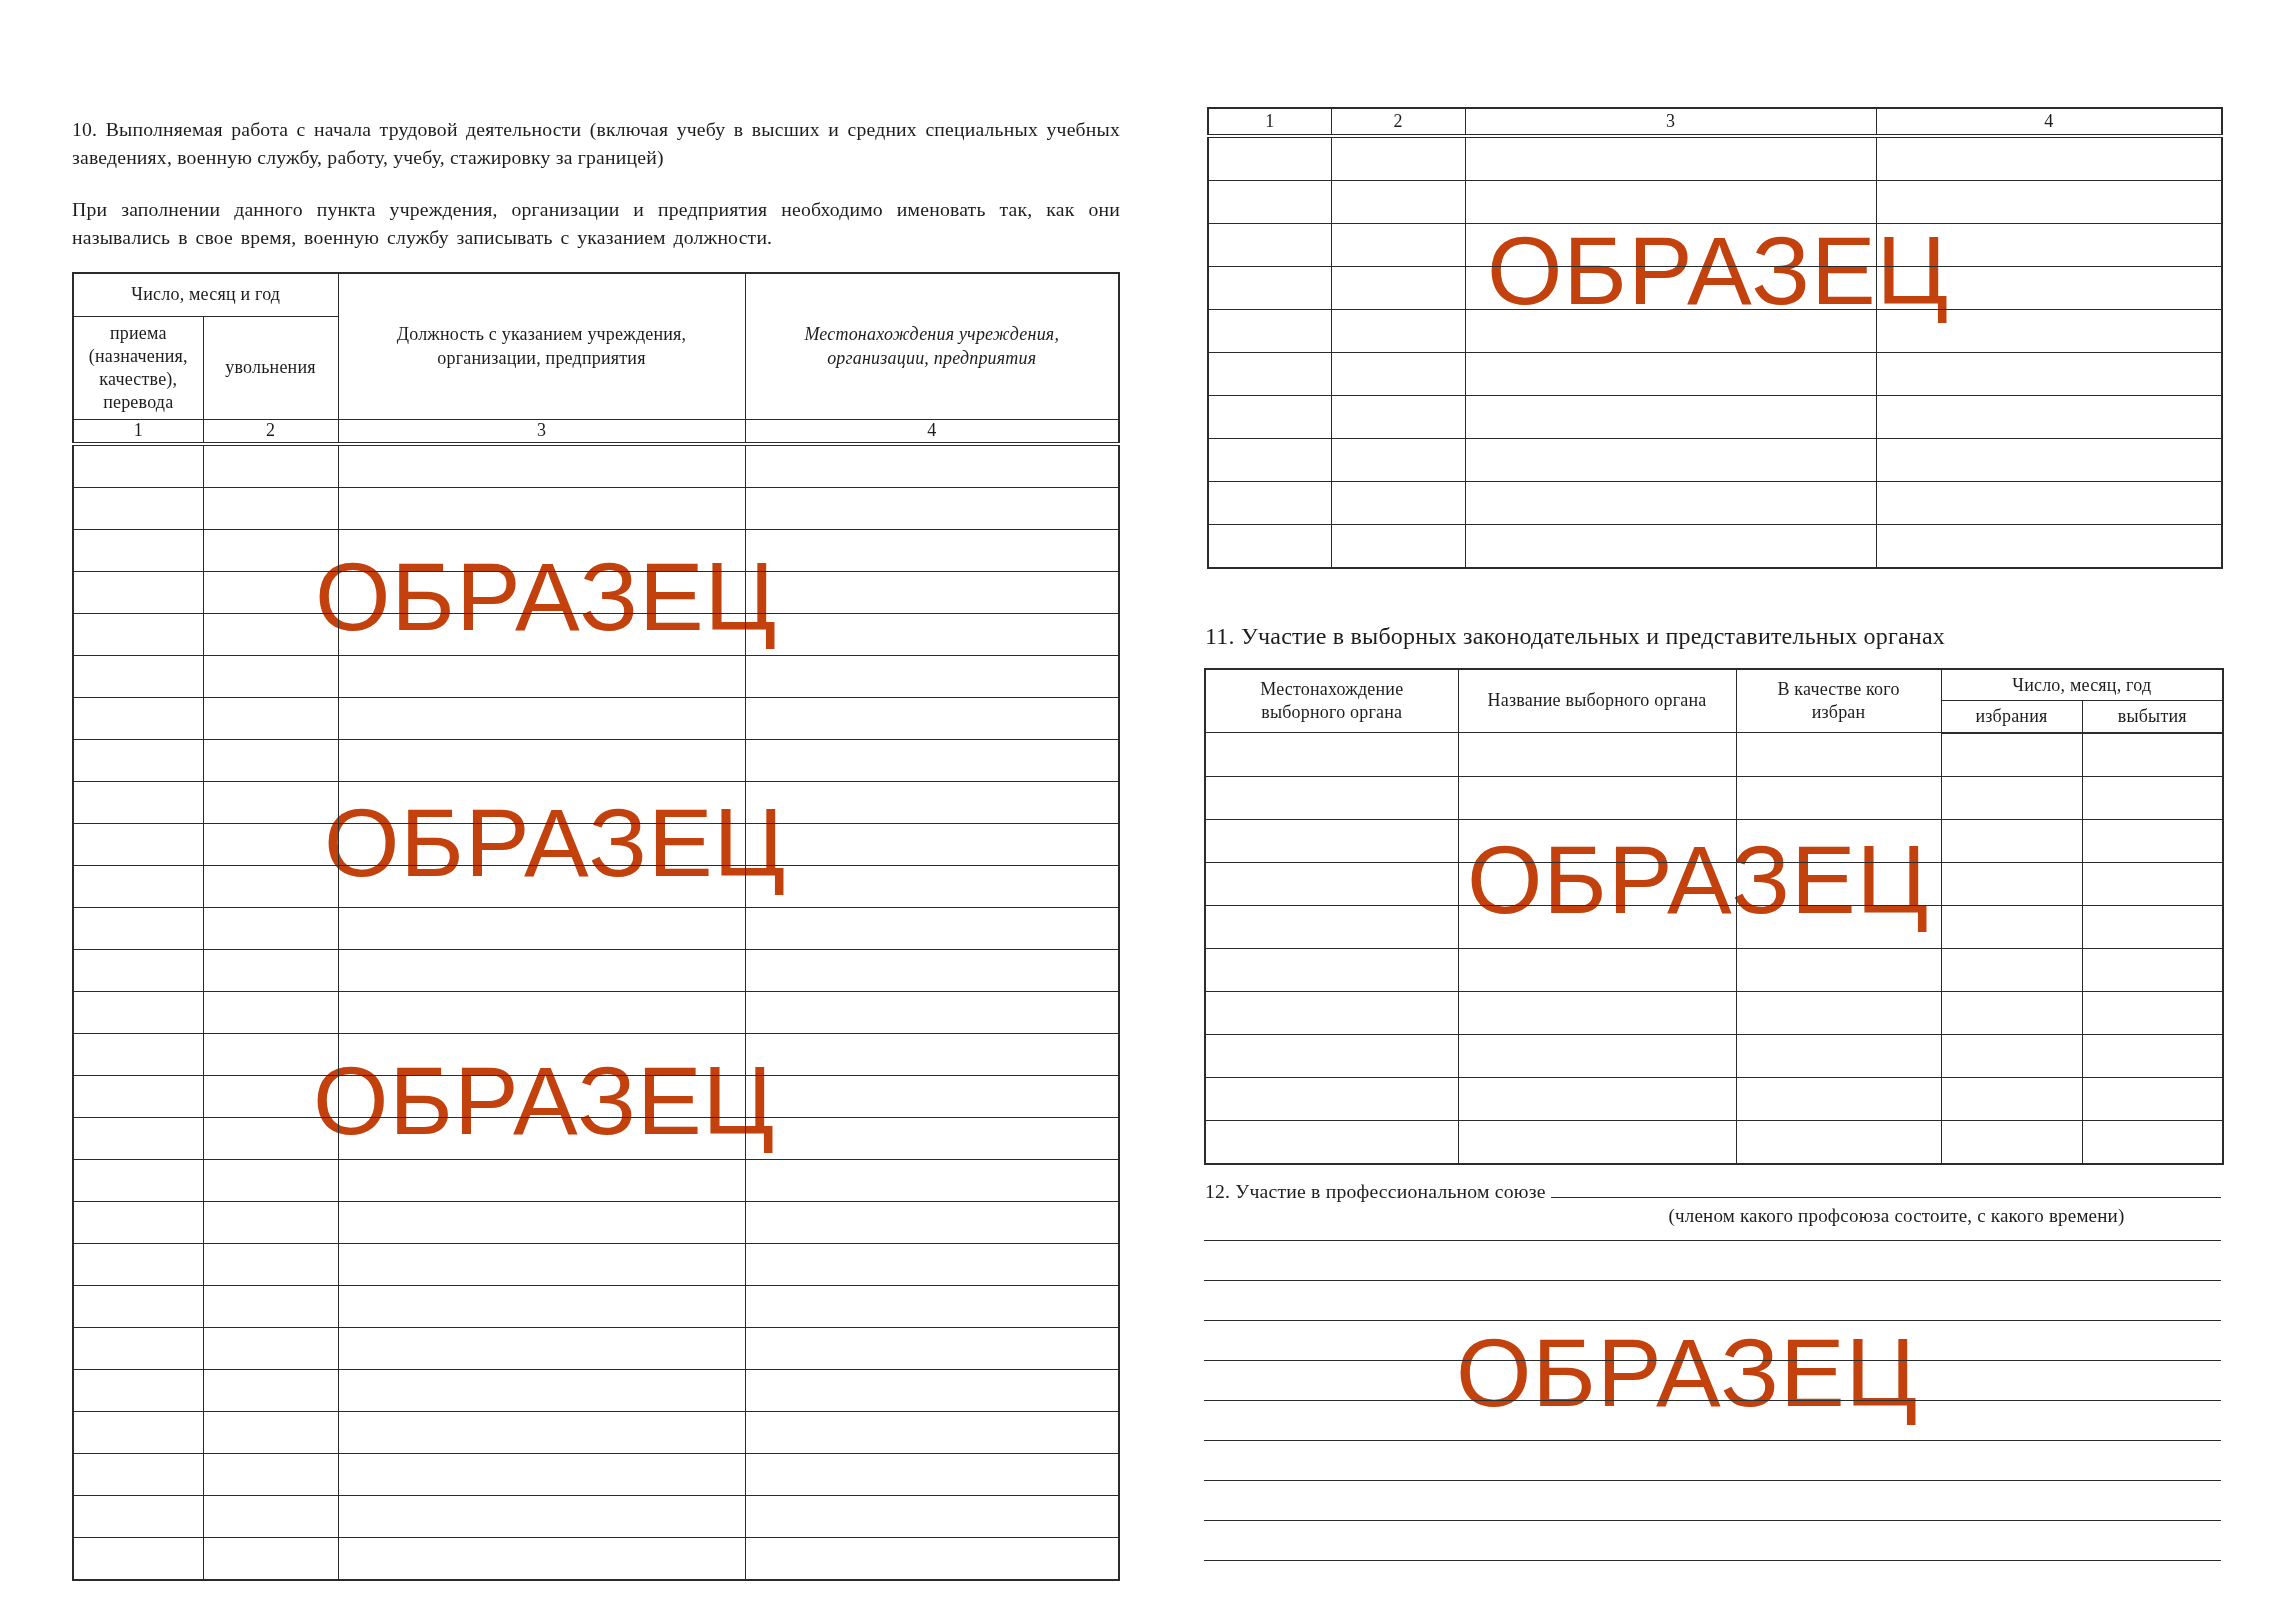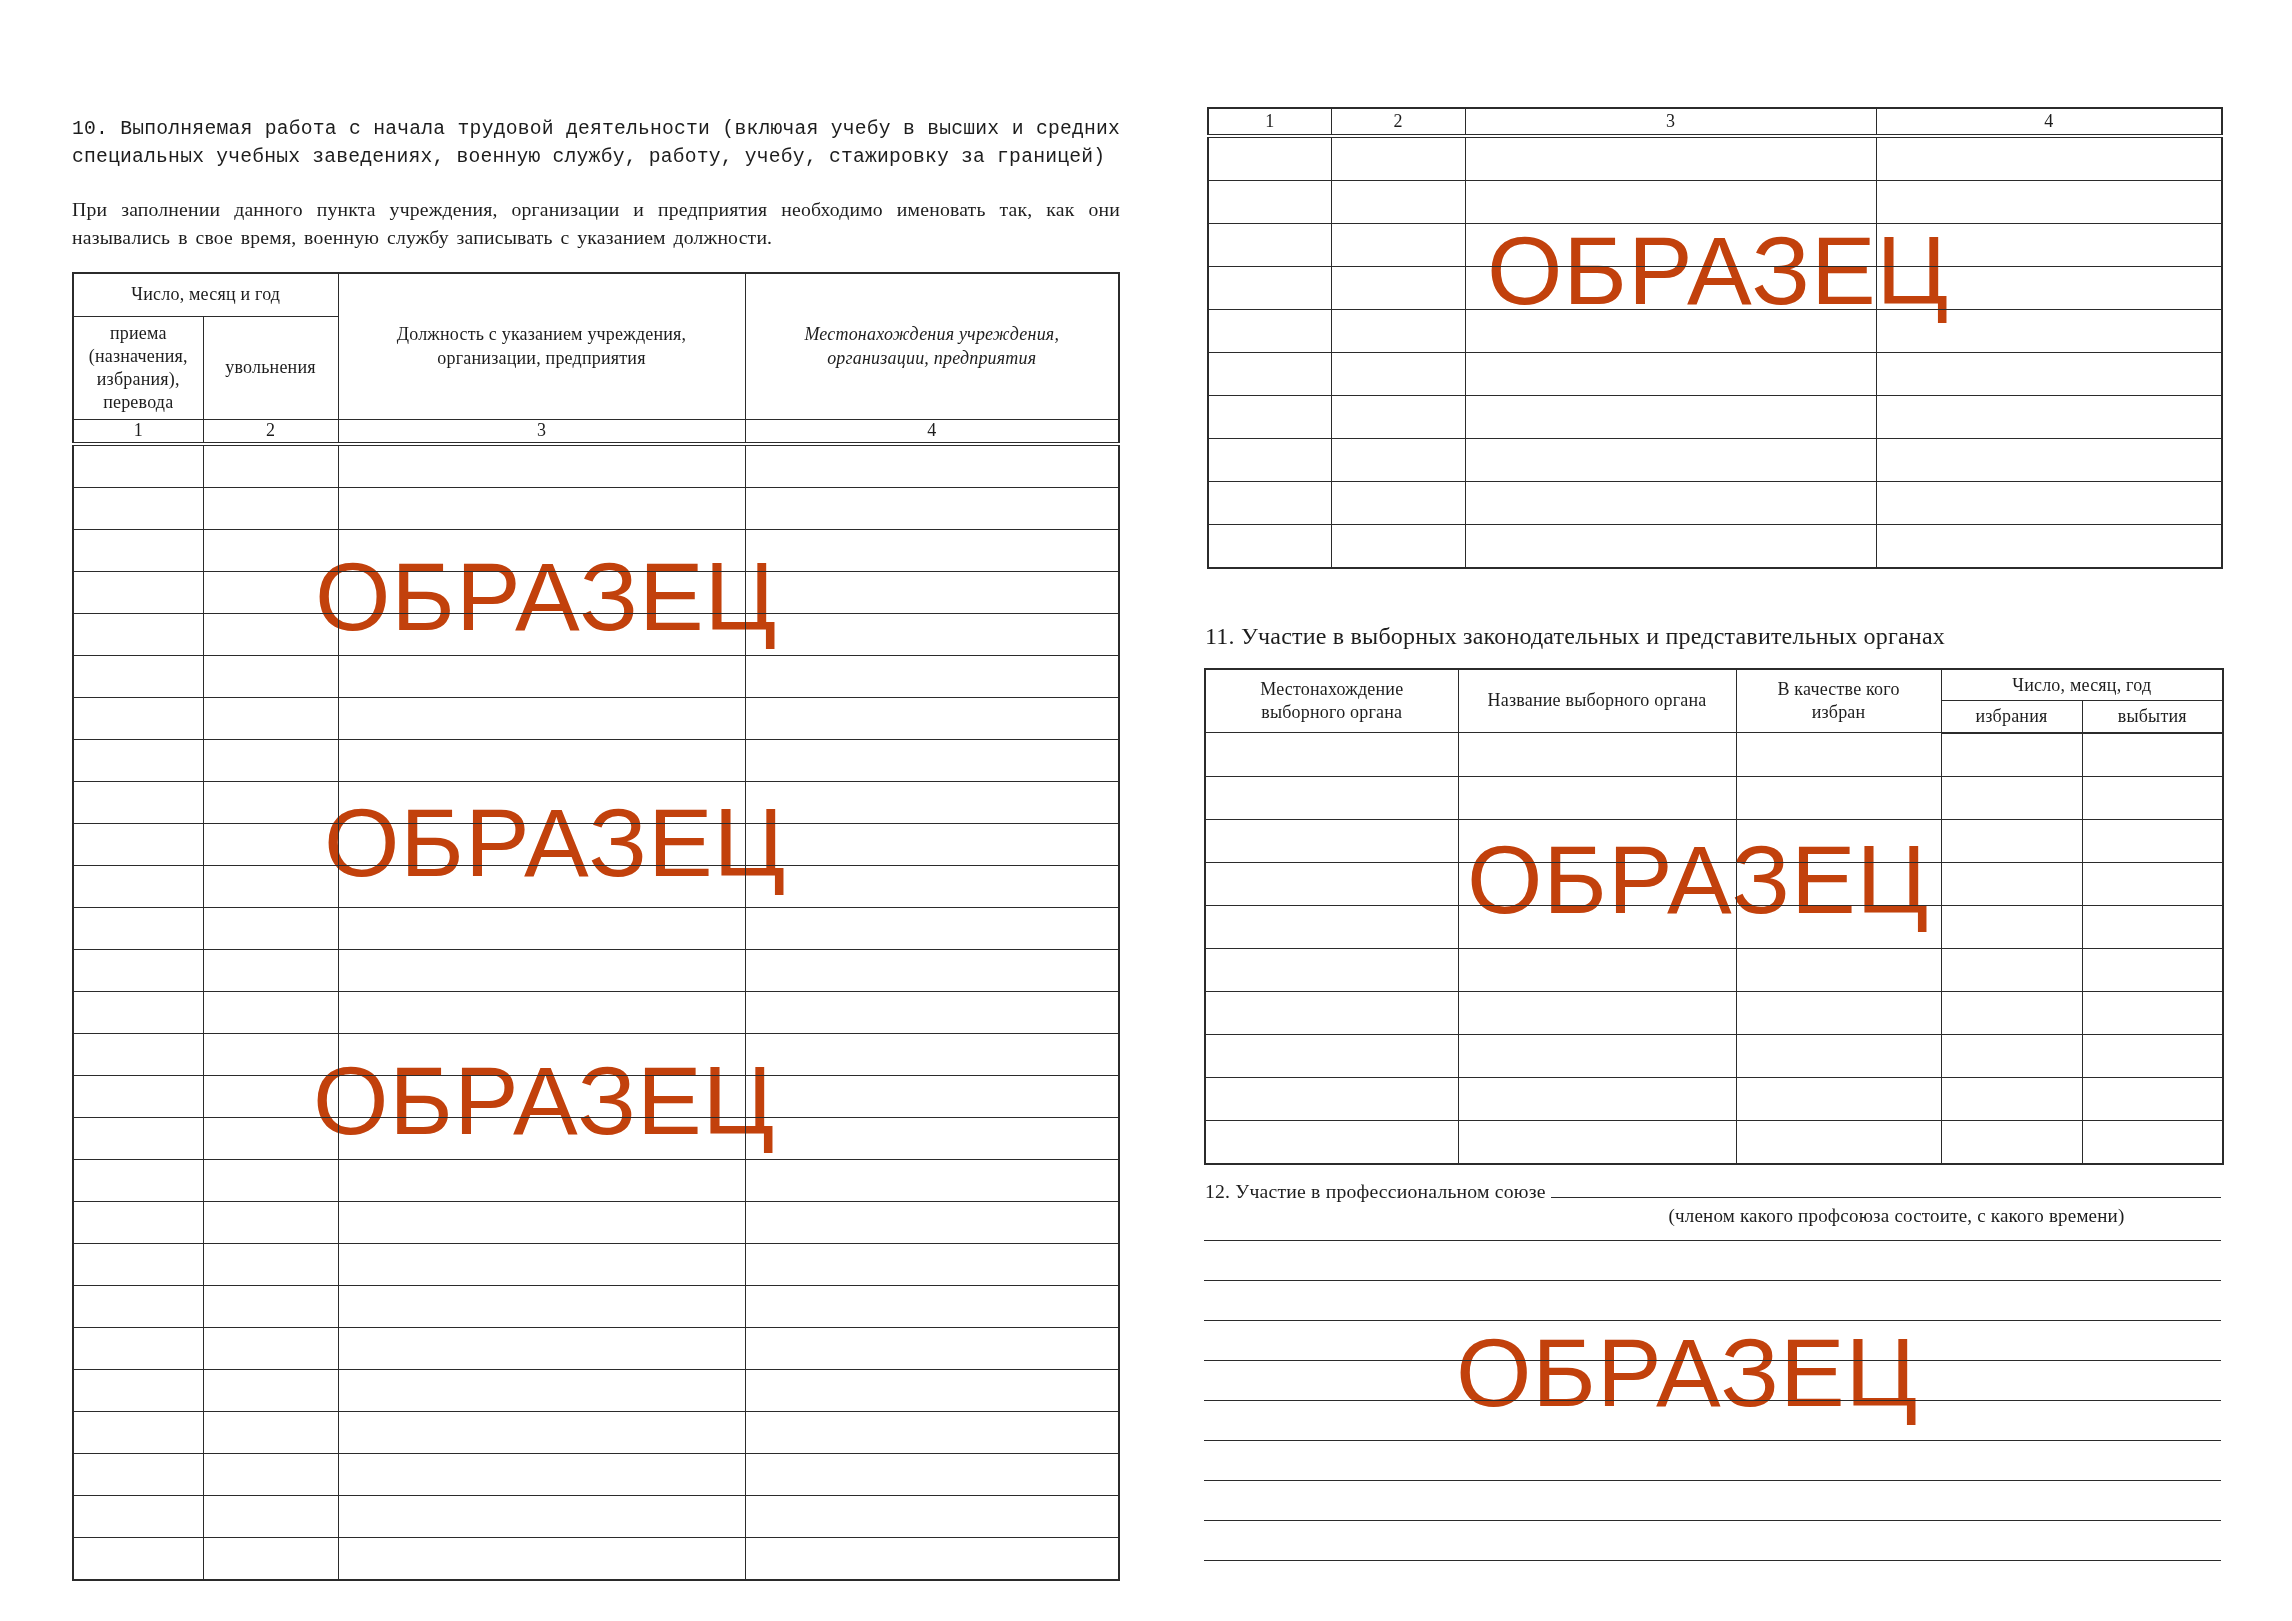--- a/index.html
+++ b/index.html
@@ -9,21 +9,21 @@
     font-family:"Liberation Serif","DejaVu Serif",serif;
   }
   .abs{position:absolute;}
 
   
   .para{
     position:absolute;left:72px;width:1048px;
     font-size:19.7px;line-height:28px;text-align:justify;
     letter-spacing:0.2px;
   }
-  #para1{top:115px;font-family:Liberation Mono, monospace;}
+  #para1{top:115px;}
   #para2{top:195px;word-spacing:2.7px;}
 
   
   table{border-collapse:collapse;table-layout:fixed;background:transparent;}
   td,th{
     border:1.8px solid #2b2b2b;padding:0 5.4px;
     text-align:center;vertical-align:middle;
     font-weight:normal;font-size:18px;line-height:1.28;
     letter-spacing:0.2px;
   }
@@ -105,21 +105,21 @@
         <col style="width:407px">
         <col style="width:374px">
       </colgroup>
       <tbody>
         <tr class="group-row">
           <td colspan="2">Число, месяц и год</td>
           <td rowspan="2" style="padding:0 31px;">Должность с указанием учреждения, организации, предприятия</td>
           <td rowspan="2" style="padding:0 18px;font-style:italic;">Местонахождения учреждения, организации, предприятия</td>
         </tr>
         <tr class="sub-row">
-          <td>приема (назначения, избрания), перевода</td>
+          <td>приема (назначения, качестве), перевода</td>
           <td>увольнения</td>
         </tr>
         <tr class="num-row">
           <td>1</td>
           <td>2</td>
           <td>3</td>
           <td>4</td>
         </tr>
       </tbody>
       <tbody>

